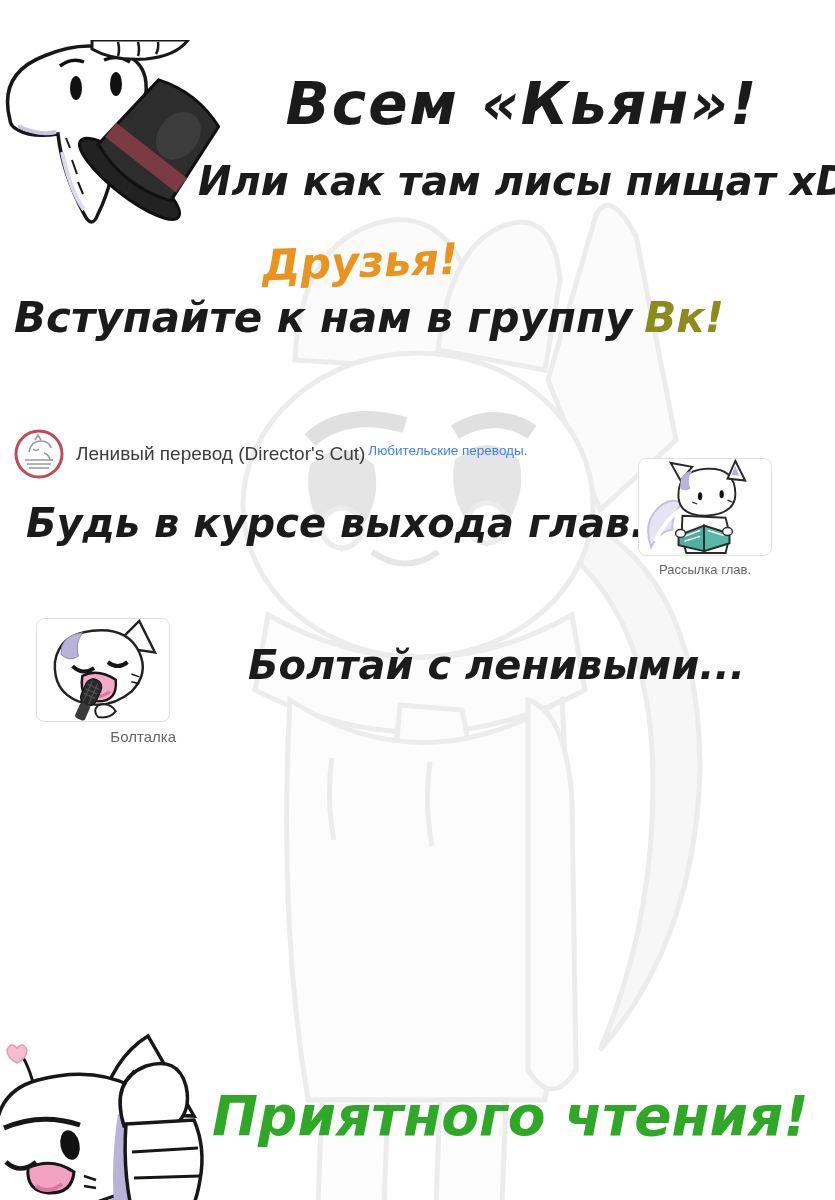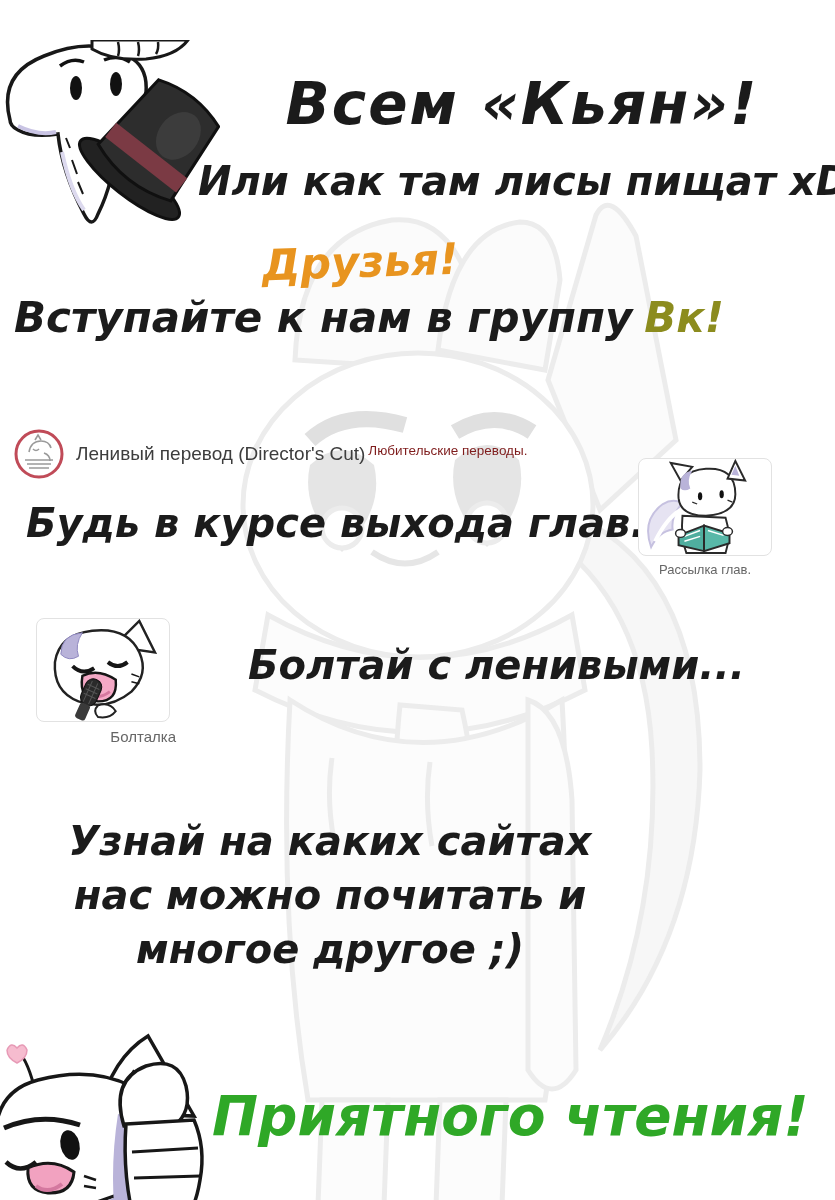--- a/index.html
+++ b/index.html
@@ -30,21 +30,21 @@
   .join-vk{color:var(--accent-olive);margin-left:12px;}
   .vk-url{left:320px;top:324px;width:496px;text-align:center;font-size:40px;}
   .line-chapters{left:26px;top:462px;font-size:40px;}
   .line-chat{left:248px;top:604px;font-size:40px;}
   .sites-block{left:56px;top:774px;width:548px;text-align:center;font-size:40px;line-height:54px;}
   .farewell{left:212px;top:1048px;width:588px;text-align:right;font-size:55px;color:var(--accent-green);}
   
   .vk-card{left:14px;top:389px;display:flex;align-items:center;gap:12px;}
   .vk-card-texts{display:flex;flex-direction:row;gap:3px;}
   .vk-card-name{font-size:19px;color:#3d3d3d;}
-  .vk-card-desc{font-size:13.5px;color:#7f1d1d;}
+  .vk-card-desc{font-size:13.5px;color:#3b82f6;}
   
   .pic-card{background:#fff;border:1px solid #e2e2e2;border-radius:8px;overflow:hidden;box-sizing:border-box;}
   .card-rassylka{left:638px;top:418px;width:134px;height:98px;}
   .cap-rassylka{left:638px;top:522px;width:134px;text-align:center;font-size:13px;color:var(--caption-gray);}
   .card-boltalka{left:36px;top:578px;width:134px;height:104px;}
   .cap-boltalka{left:42px;top:688px;width:134px;text-align:right;font-size:15px;color:var(--caption-gray);}
   .char-top{left:-4px;top:0px;width:224px;height:202px;}
   .char-bottom{left:-4px;top:988px;width:214px;height:212px;}
   .watermark{left:0;top:0;width:835px;height:1200px;pointer-events:none;}
 </style>
@@ -178,25 +178,20 @@
         <rect x="44" y="60" width="17" height="28" rx="8" fill="#2a2a2a" stroke="#111111"></rect>
         <path d="M46 68 h 13 M 46 73 h 13 M 46 78 h 13 M 49 63 v 23 M 55 63 v 23" stroke="#555555" stroke-width="1"></path>
         <rect x="47" y="87" width="11" height="17" rx="3" fill="#3a3a3a"></rect>
       </g>
       <path d="M62 88 Q 74 84 80 94 Q 74 102 62 100 Q 56 94 62 88 Z" fill="#ffffff" stroke="#222222" stroke-width="2"></path>
     </svg>
   </div>
   <div class="abs cap-boltalka">Болталка</div>
   <div class="abs hand line-chat">Болтай с ленивыми...</div>
 
-  <div class="abs hand sites-block">
-    <div>Узнай на каких сайтах</div>
-    <div>нас можно почитать и</div>
-    <div>многое другое ;)</div>
-  </div>
 
   <svg class="abs char-bottom" viewBox="0 0 214 212" aria-hidden="true">
 
     <path d="M38 58 Q 30 28 20 22" fill="none" stroke="#171717" stroke-width="3"></path>
     <path d="M11 22 q 4 -9 10 -2 q 6 -7 10 2 q 0 8 -10 13 q -10 -5 -10 -13" fill="#f6bccf" stroke="#e79ab6" stroke-width="1.5"></path>
 
     <path d="M103 84 Q 116 30 152 8 L 198 88 Z" fill="#ffffff" stroke="#171717" stroke-width="3.5"></path>
     <path d="M128 58 l 10 -16 M 140 64 l 10 -14" stroke="#171717" stroke-width="2"></path>
 
     <path d="M0 204 L 0 100 Q 4 62 42 52 Q 95 38 135 58 Q 152 68 150 92 L 148 130 Q 146 162 116 176 Q 70 198 30 186 L 0 204 Z" fill="#ffffff" stroke="#171717" stroke-width="3.5"></path>

